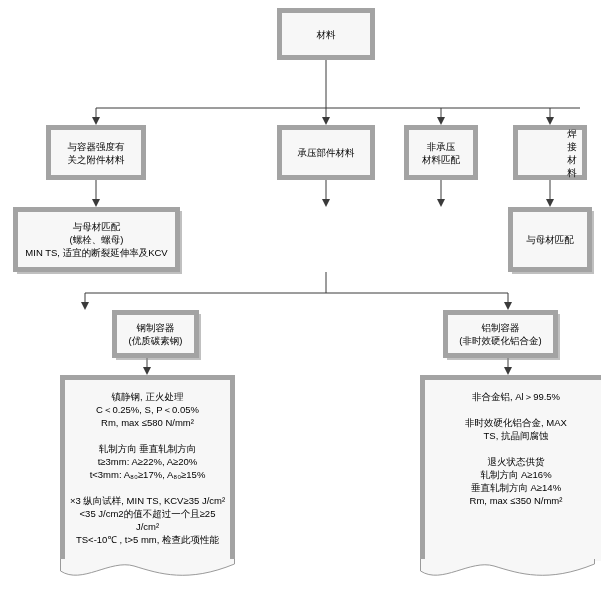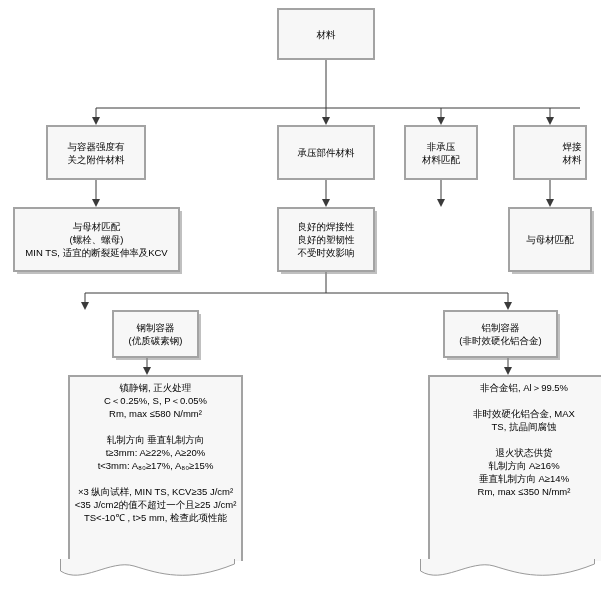--- a/index.html
+++ b/index.html
@@ -14,40 +14,39 @@
     position: relative;
     width: 601px;
     height: 595px;
     background: #ffffff;
     overflow: hidden;
   }
   .node {
     position: absolute;
     box-sizing: border-box;
     background: #f7f7f7;
-    border: 2px solid #a3a3a3;
+    border: 5px solid #a3a3a3;
     color: #000000;
     font-size: 9.5px;
     line-height: 13px;
     text-align: center;
     display: flex;
     align-items: center;
     justify-content: center;
     white-space: pre-line;
     padding: 2px 3px;
   }
   .node.shadowed {
     box-shadow: 3px 3px 0 -1px rgba(140,140,140,0.55);
   }
   .node.doc {
     align-items: flex-start;
-    padding-top: 4px;
+    padding-top: 10px;
     border-bottom: none;
     background: #f7f7f7;
-    margin-left: 8px;
   }
   .doc-wrap {
     position: absolute;
   }
   .doc-wrap .wave {
     position: absolute;
     left: 0;
     bottom: -1px;
     width: 100%;
     display: block;
@@ -117,23 +116,20 @@
   <div class="node" style="left:277px; top:125px; width:98px; height:55px;">承压部件材料</div>
   <div class="node" style="left:46px; top:125px; width:100px; height:55px;">与容器强度有
 关之附件材料</div>
   <div class="node" style="left:404px; top:125px; width:74px; height:55px;">非承压
 材料匹配</div>
   <div class="node" style="left:513px; top:125px; width:74px; height:55px;padding-left:47px;">焊接材料</div>
 
   <div class="node shadowed" style="left:13px; top:207px; width:167px; height:65px;">与母材匹配
 (螺栓、螺母)
 MIN TS, 适宜的断裂延伸率及KCV</div>
-  <div class="node shadowed" style="left:277px; top:207px; width:98px; height:65px;">良好的焊接性
-良好的塑韧性
-不受时效影响</div>
   <div class="node shadowed" style="left:508px; top:207px; width:84px; height:65px;">与母材匹配</div>
 
   <div class="node shadowed" style="left:112px; top:310px; width:87px; height:48px;">钢制容器
 (优质碳素钢)</div>
   <div class="node shadowed" style="left:443px; top:310px; width:115px; height:48px;">铝制容器
 (非时效硬化铝合金)</div>
 
   <div class="doc-wrap" style="left:60px; top:375px; width:175px; height:205px;">
     <div class="node doc" style="left:0; top:0; width:175px; height:186px;">镇静钢, 正火处理
 C＜0.25%, S, P＜0.05%

